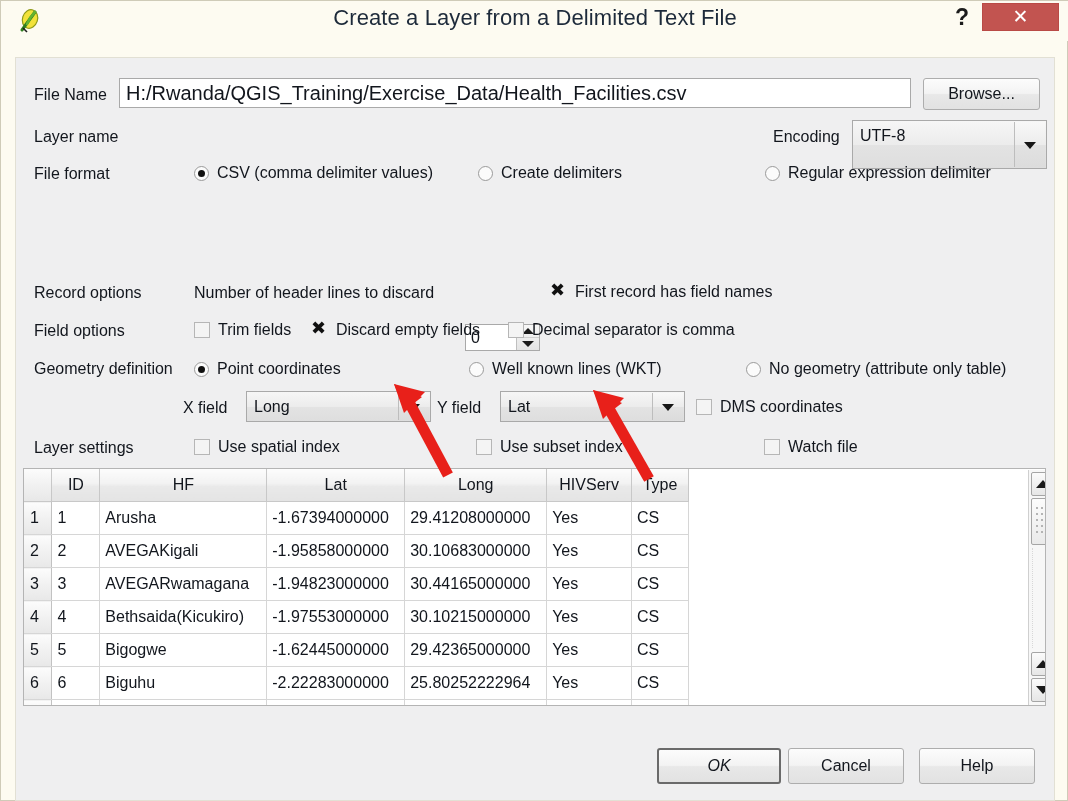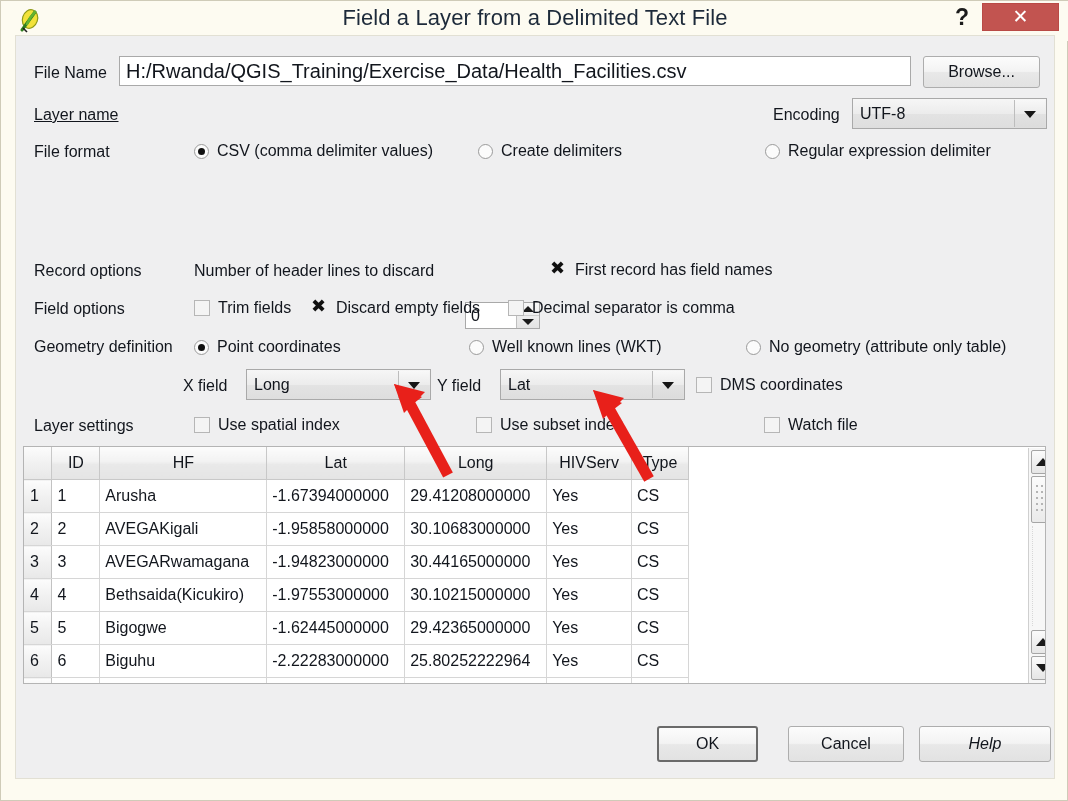--- a/index.html
+++ b/index.html
@@ -72,21 +72,21 @@
     line-height: 26px;
     text-align: center;
     color: #ffffff;
     font-size: 19px;
     font-family: "Liberation Sans", sans-serif;
   }
 
   
   #dialog-body {
     position: absolute;
-    left: 14px; top: 34px;
+    left: 14px; top: 56px;
     width: 1040px; height: 744px;
     background: #efeff0;
     border: 1px solid #e2e0d4;
     box-sizing: border-box;
   }
 
   .lbl {
     position: absolute;
     font-size: 16px;
     color: #12161d;
@@ -371,23 +371,23 @@
   #sb-track {
     position: absolute;
     left: 3px; top: 78px;
     width: 22px; height: 100px;
     border-left: 1px dotted #d8d8d8;
     border-right: 1px dotted #d8d8d8;
     box-sizing: border-box;
   }
 
   
-  #ok-btn     { left: 641px; top: 690px; width: 101px; height: 36px; line-height: 32px; }
+  #ok-btn     { left: 641px; top: 690px; width: 124px; height: 36px; line-height: 32px; font-style: italic; }
   #cancel-btn { left: 772px; top: 690px; width: 116px; height: 36px; line-height: 34px; }
-  #help-btn   { left: 903px; top: 690px; width: 132px; height: 36px; line-height: 34px; font-style: italic; }
+  #help-btn   { left: 903px; top: 690px; width: 116px; height: 36px; line-height: 34px; }
 
   
   #annotations {
     position: absolute;
     left: 0; top: 0;
     width: 1068px; height: 801px;
     pointer-events: none;
   }
 </style>
 </head>
@@ -399,38 +399,38 @@
 
     <div id="app-icon">
       <svg width="28" height="28" viewBox="0 0 28 28">
         <ellipse cx="15" cy="12" rx="7.5" ry="9.5" transform="rotate(18 15 12)" fill="#f2e23a" stroke="#8f9a18" stroke-width="1.2"></ellipse>
         <path d="M7 23 L20 5" stroke="#2f7d1f" stroke-width="3" fill="none" stroke-linecap="round"></path>
         <path d="M12 17 C14 12 17 8 20 5" stroke="#64b331" stroke-width="2.5" fill="none" stroke-linecap="round"></path>
         <path d="M8 21 L12 25" stroke="#1f1f1f" stroke-width="1.6" fill="none"></path>
       </svg>
     </div>
 
-    <div id="title-text">Field a Layer from a Delimited Text File</div>
+    <div id="title-text">Create a Layer from a Delimited Text File</div>
 
     <div id="help-q">?</div>
 
     <div id="close-btn">
       <div class="x">✕</div>
     </div>
   </div>
 
   <div id="dialog-body">
 
     <div class="lbl" style="left:18px; top:28px;">File Name</div>
     <div class="tinput" style="left:103px; top:20px; width:792px; height:30px; line-height:28px;">H:/Rwanda/QGIS_Training/Exercise_Data/Health_Facilities.csv</div>
     <div class="btn" style="left:907px; top:20px; width:117px; height:32px; line-height:30px;">Browse...</div>
 
-    <div class="lbl" style="left:18px; top:70px;text-decoration:underline;">Layer name</div>
+    <div class="lbl" style="left:18px; top:70px;">Layer name</div>
     <div class="lbl" style="left:757px; top:70px;">Encoding</div>
-    <div class="combo" style="left:836px; top:62px; width:195px; height:31px;">
+    <div class="combo" style="left:836px; top:62px; width:195px; height:49px;">
       <div class="val" style="line-height:29px;">UTF-8</div>
       <div class="arrowbox"></div>
     </div>
 
     <div class="lbl" style="left:18px; top:107px;">File format</div>
 
     <div class="radio-wrap" style="left:178px; top:105px;">
       <span class="radio on"></span>
       <span class="rtext">CSV (comma delimiter values)</span>
     </div>

